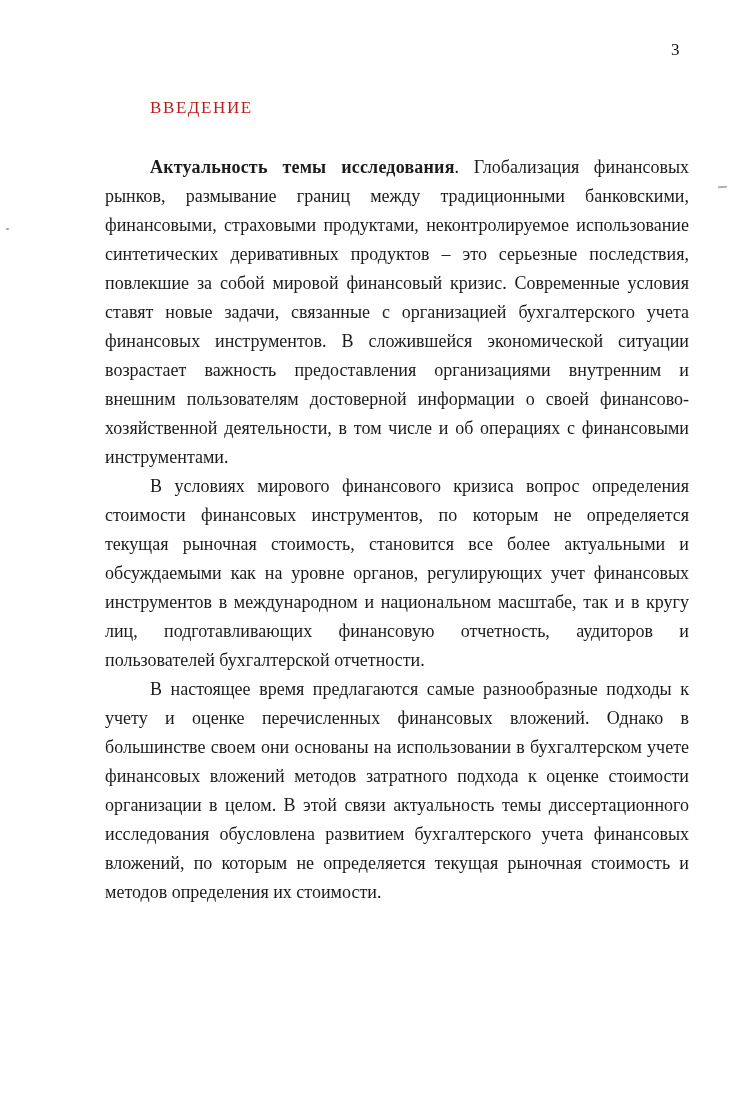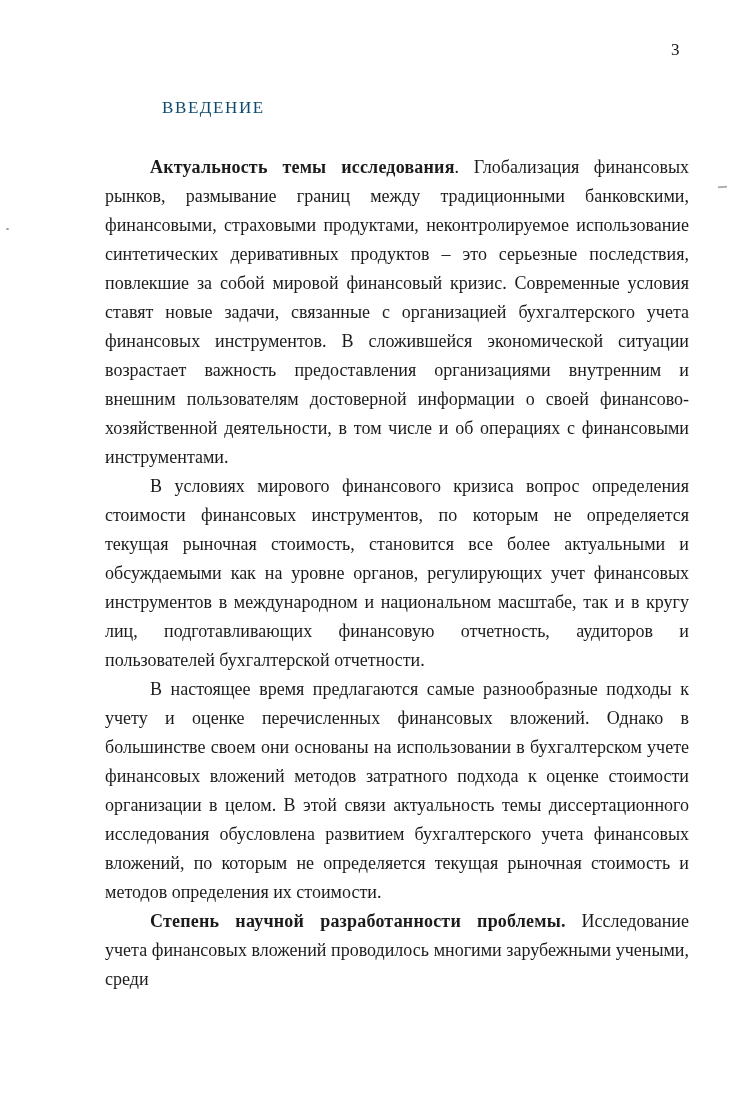--- a/index.html
+++ b/index.html
@@ -19,25 +19,25 @@
   .page-number {
     position: absolute;
     top: 40px;
     left: 671px;
     font-size: 17px;
     color: #161616;
   }
   .doc-title {
     position: absolute;
     top: 98px;
-    left: 162px;
+    left: 150px;
     font-size: 17px;
     letter-spacing: 1.6px;
     font-weight: normal;
-    color: #0c4a6e;
+    color: #b91c1c;
   }
   .content {
     position: absolute;
     top: 153px;
     left: 105px;
     width: 584px;
     font-size: 18px;
     line-height: 29px;
     text-align: justify;
     text-justify: inter-word;
@@ -83,17 +83,16 @@
   <h1 class="doc-title" style="margin:0; font-size:17px;">ВВЕДЕНИЕ</h1>
 
   <div class="content">
 
     <p><span class="lead">Актуальность темы исследования</span><span>. Глобализация финансовых рынков, размывание границ между традиционными банковскими, финансовыми, страховыми продуктами, неконтролируемое использование синтетических деривативных продуктов – это серьезные последствия, повлекшие за собой мировой финансовый кризис. Современные условия ставят новые задачи, связанные с организацией бухгалтерского учета финансовых инструментов. В сложившейся экономической ситуации возрастает важность предоставления организациями внутренним и внешним пользователям достоверной информации о своей финансово-хозяйственной деятельности, в том числе и об операциях с финансовыми инструментами.</span></p>
 
     <p><span class="lead"></span><span>В условиях мирового финансового кризиса вопрос определения стоимости финансовых инструментов, по которым не определяется текущая рыночная стоимость, становится все более актуальными и обсуждаемыми как на уровне органов, регулирующих учет финансовых инструментов в международном и национальном масштабе, так и в кругу лиц, подготавливающих финансовую отчетность, аудиторов и пользователей бухгалтерской отчетности.</span></p>
 
     <p><span class="lead"></span><span>В настоящее время предлагаются самые разнообразные подходы к учету и оценке перечисленных финансовых вложений. Однако в большинстве своем они основаны на использовании в бухгалтерском учете финансовых вложений методов затратного подхода к оценке стоимости организации в целом. В этой связи актуальность темы диссертационного исследования обусловлена развитием бухгалтерского учета финансовых вложений, по которым не определяется текущая рыночная стоимость и методов определения их стоимости.</span></p>
 
-    <p><span class="lead">Степень научной разработанности проблемы.</span><span> Исследование учета финансовых вложений проводилось многими зарубежными учеными, среди</span></p>
 
   </div>
 
 </div>
 
 </body></html>

